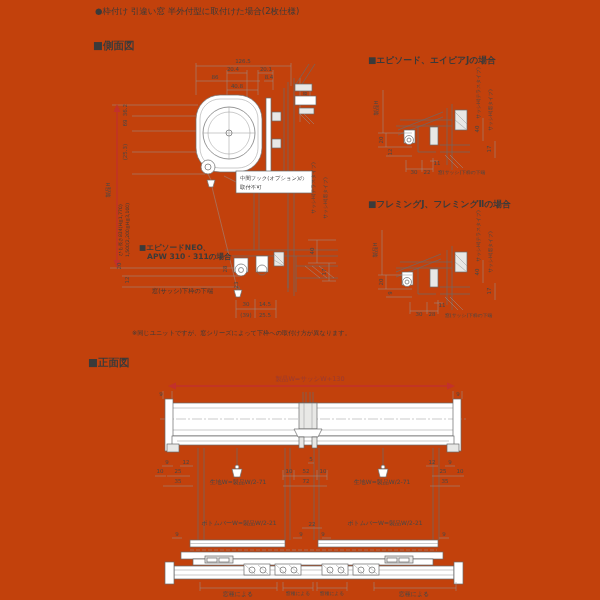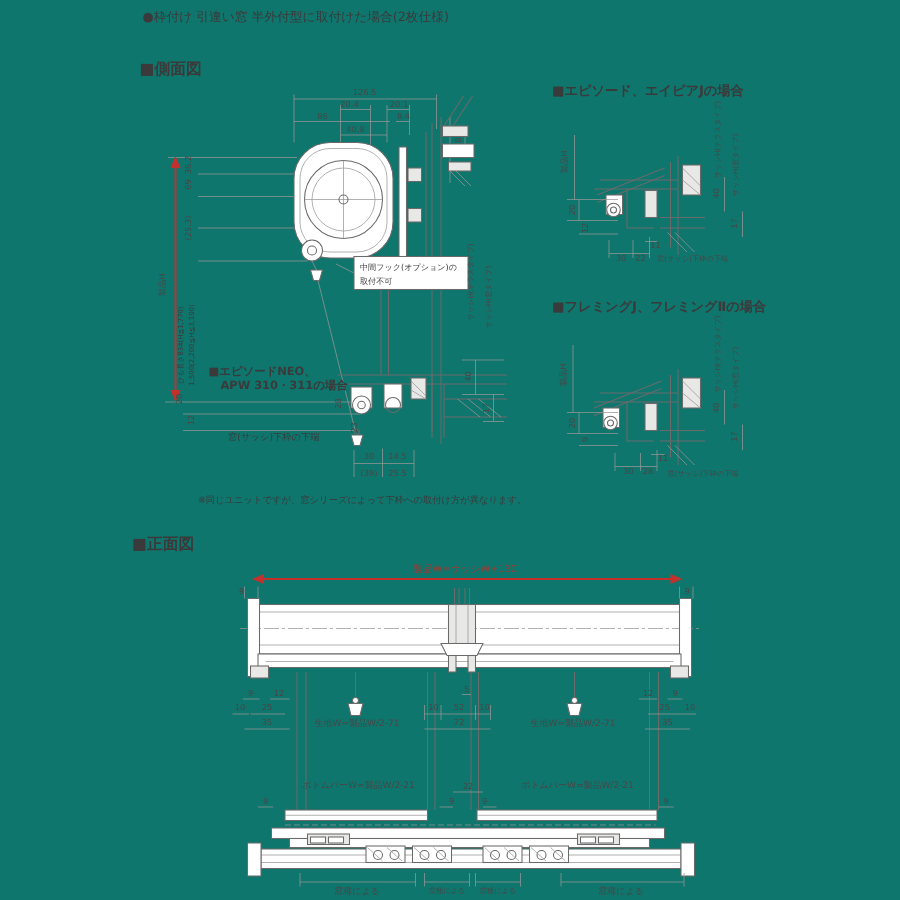--- a/index.html
+++ b/index.html
@@ -1,16 +1,16 @@
 <!DOCTYPE html>
 <html><head>
 <meta charset="utf-8">
 <style>
   html,body{margin:0;padding:0;background:#fbfbfa;}
-  .canvas{position:relative;width:600px;height:600px;background:#0f766e;overflow:hidden;}
+  .canvas{position:relative;width:600px;height:600px;background:#c2410c;overflow:hidden;}
   svg{display:block}
   .t{font-family:"DejaVu Sans",sans-serif;fill:#3a3a3a;}
   .bullet{font-size:8.5px;}
   .sec{font-size:10.5px;font-weight:bold;}
   .sub{font-size:8.8px;font-weight:bold;}
   .case{font-size:7.6px;font-weight:bold;}
   .dim{font-size:5.5px;fill:#474747;}
   .dim6{font-size:6px;fill:#474747;}
   .vlab{font-size:4.8px;fill:#474747;}
   .note{font-size:6.2px;}

